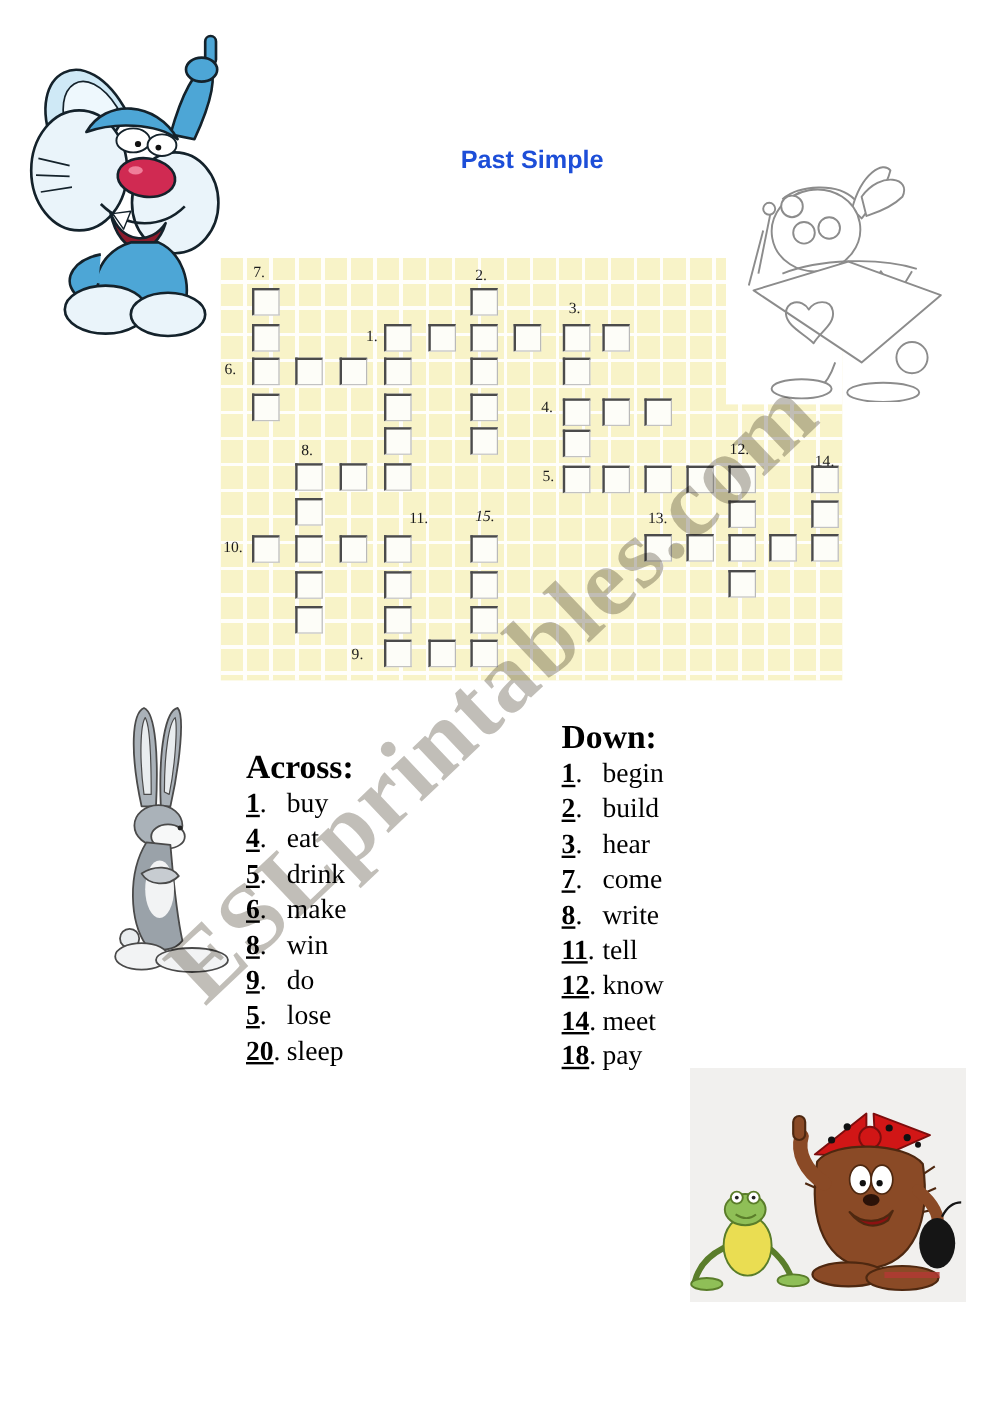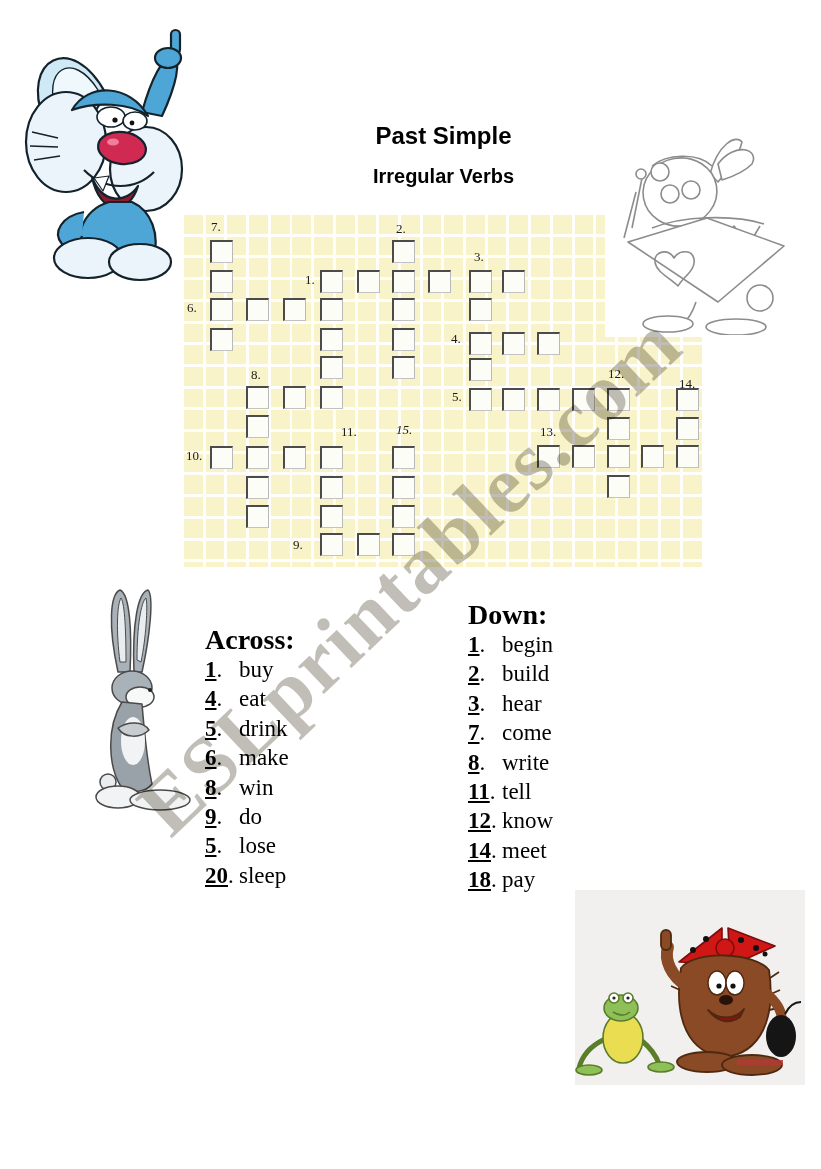--- a/index.html
+++ b/index.html
@@ -4,21 +4,21 @@
 <style>
   html,body{margin:0;padding:0;background:#ffffff;}
   #page{position:relative;width:821px;height:1169px;background:#ffffff;overflow:hidden;
         font-family:"Liberation Serif",serif;}
   .abs{position:absolute;}
 
   
   .title{position:absolute;left:66px;width:755px;text-align:center;
          font-family:"Liberation Sans",sans-serif;font-weight:700;}
   #t1{top:79px;font-size:22px;color:#ff0000;letter-spacing:0.5px;}
-  #t2{top:122px;font-size:24px;color:#000000;}
+  #t2{top:122px;font-size:21px;color:#1d4ed8;}
   #t3{top:165px;font-size:20px;color:#000000;}
 
   
   #board{left:184px;top:215px;width:518px;height:352px;background-color:#f8f3c8;
     background-image:
       repeating-linear-gradient(to right, rgba(255,255,255,0) 0px, rgba(255,255,255,0) 18.7px, #fffefa 18.7px, #fffefa 21.7px),
       repeating-linear-gradient(to bottom, rgba(255,255,255,0) 0px, rgba(255,255,255,0) 18.7px, #fffefa 18.7px, #fffefa 21.7px);
     z-index:1;}
   #corner-mask{left:605px;top:215px;width:97px;height:122px;background:#ffffff;z-index:2;}
 
@@ -45,21 +45,20 @@
       font-family:"Liberation Serif",serif;font-weight:bold;font-size:82px;letter-spacing:2px;
       color:#8e897e;opacity:0.55;mix-blend-mode:multiply;white-space:nowrap;z-index:30;
       pointer-events:none;}
 </style>
 </head>
 <body>
 
 <div id="page">
 
   <div id="t2" class="title">Past Simple</div>
-  <div id="t3" class="title">Irregular Verbs</div>
 
   <div id="board" class="abs"></div>
   <div id="corner-mask" class="abs"></div>
 
   <div id="cw-cells" class="abs">
       <div class="cw-box" style="left: 210px; top: 240px;"></div>
       <div class="cw-box" style="left: 392px; top: 240px;"></div>
       <div class="cw-box" style="left: 210px; top: 270px;"></div>
       <div class="cw-box" style="left: 320px; top: 270px;"></div>
       <div class="cw-box" style="left: 357px; top: 270px;"></div>

